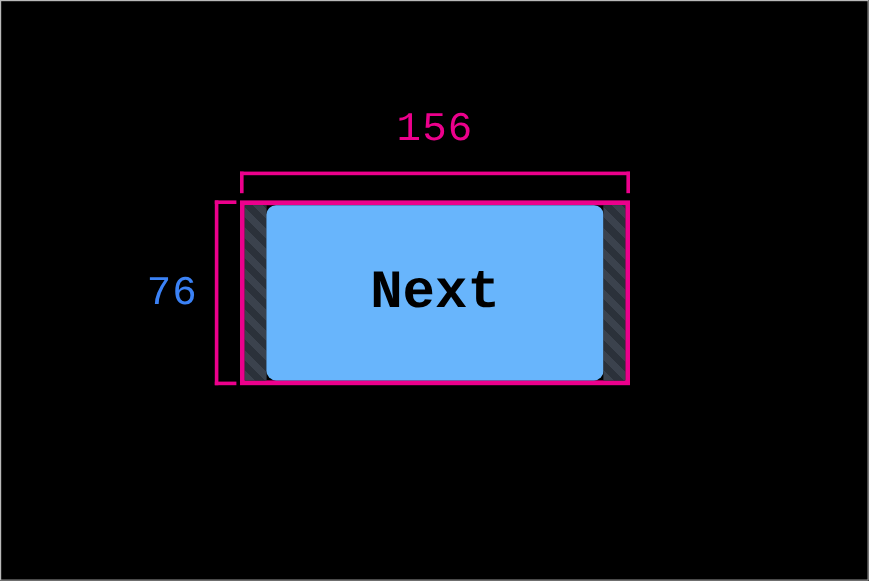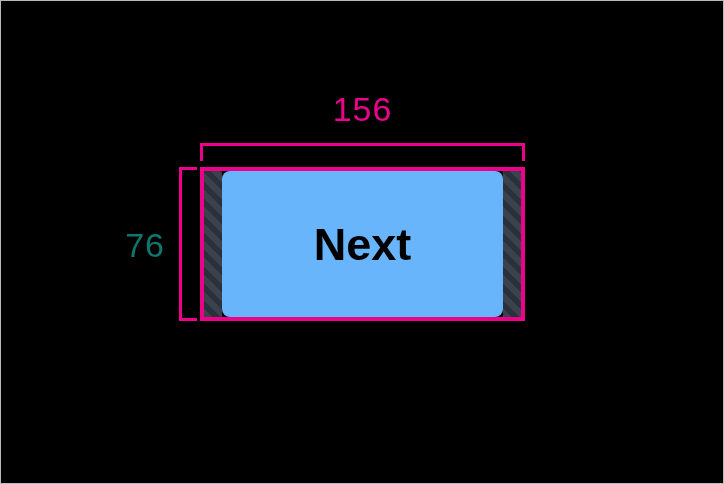--- a/index.html
+++ b/index.html
@@ -8,21 +8,21 @@
     background: #000000;
   }
   #canvas {
     position: relative;
     width: 724px;
     height: 484px;
     background: #000000;
     border: 1px solid #b9b9b9;
     box-sizing: border-box;
     overflow: hidden;
-    font-family: Liberation Sans, sans-serif;
+    font-family: Liberation Mono, monospace;
   }
 
   
   #width-bracket {
     position: absolute;
     left: 199px;
     top: 142px;
     width: 325px;
     height: 18px;
     border-top: 3px solid #ec008c;
@@ -54,21 +54,21 @@
     border-top: 3px solid #ec008c;
     border-bottom: 3px solid #ec008c;
     box-sizing: border-box;
   }
   #height-label {
     position: absolute;
     left: 100px;
     top: 224px;
     width: 64px;
     text-align: right;
-    color: #0f766e;
+    color: #3b82f6;
     font-size: 34px;
     line-height: 40px;
     letter-spacing: 1px;
     font-weight: 400;
   }
 
   
   #element-box {
     position: absolute;
     left: 199px;

